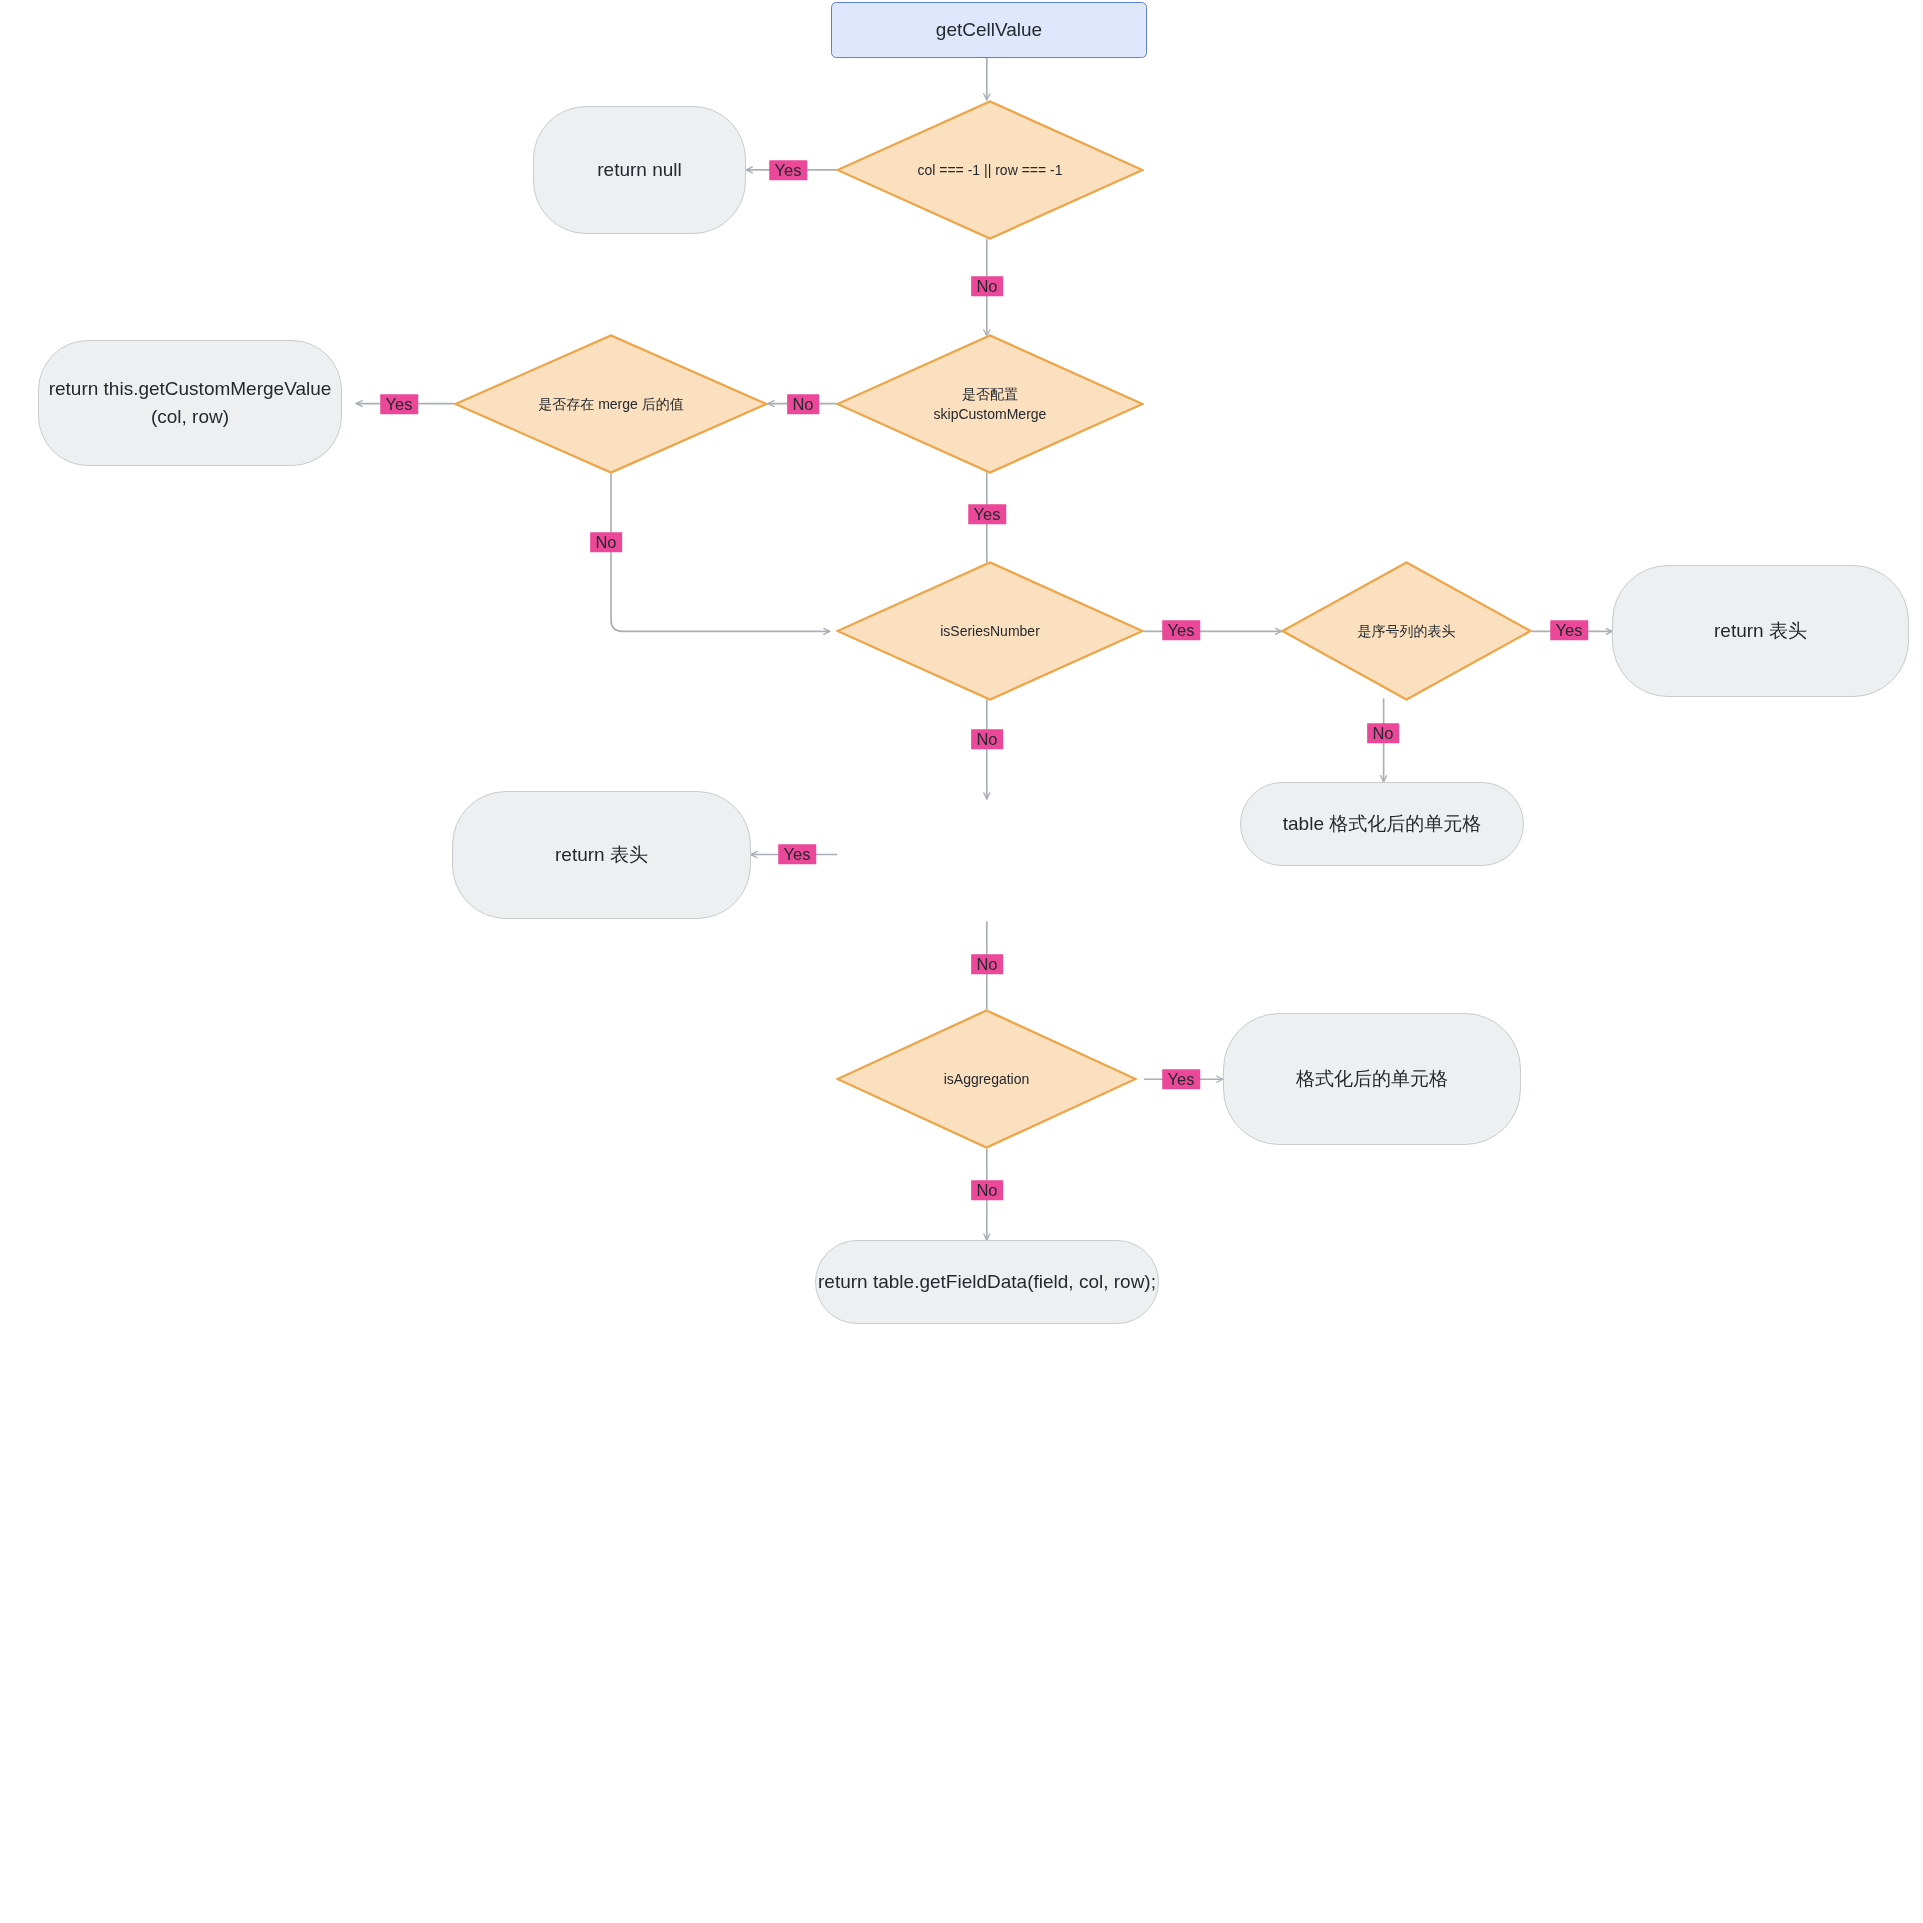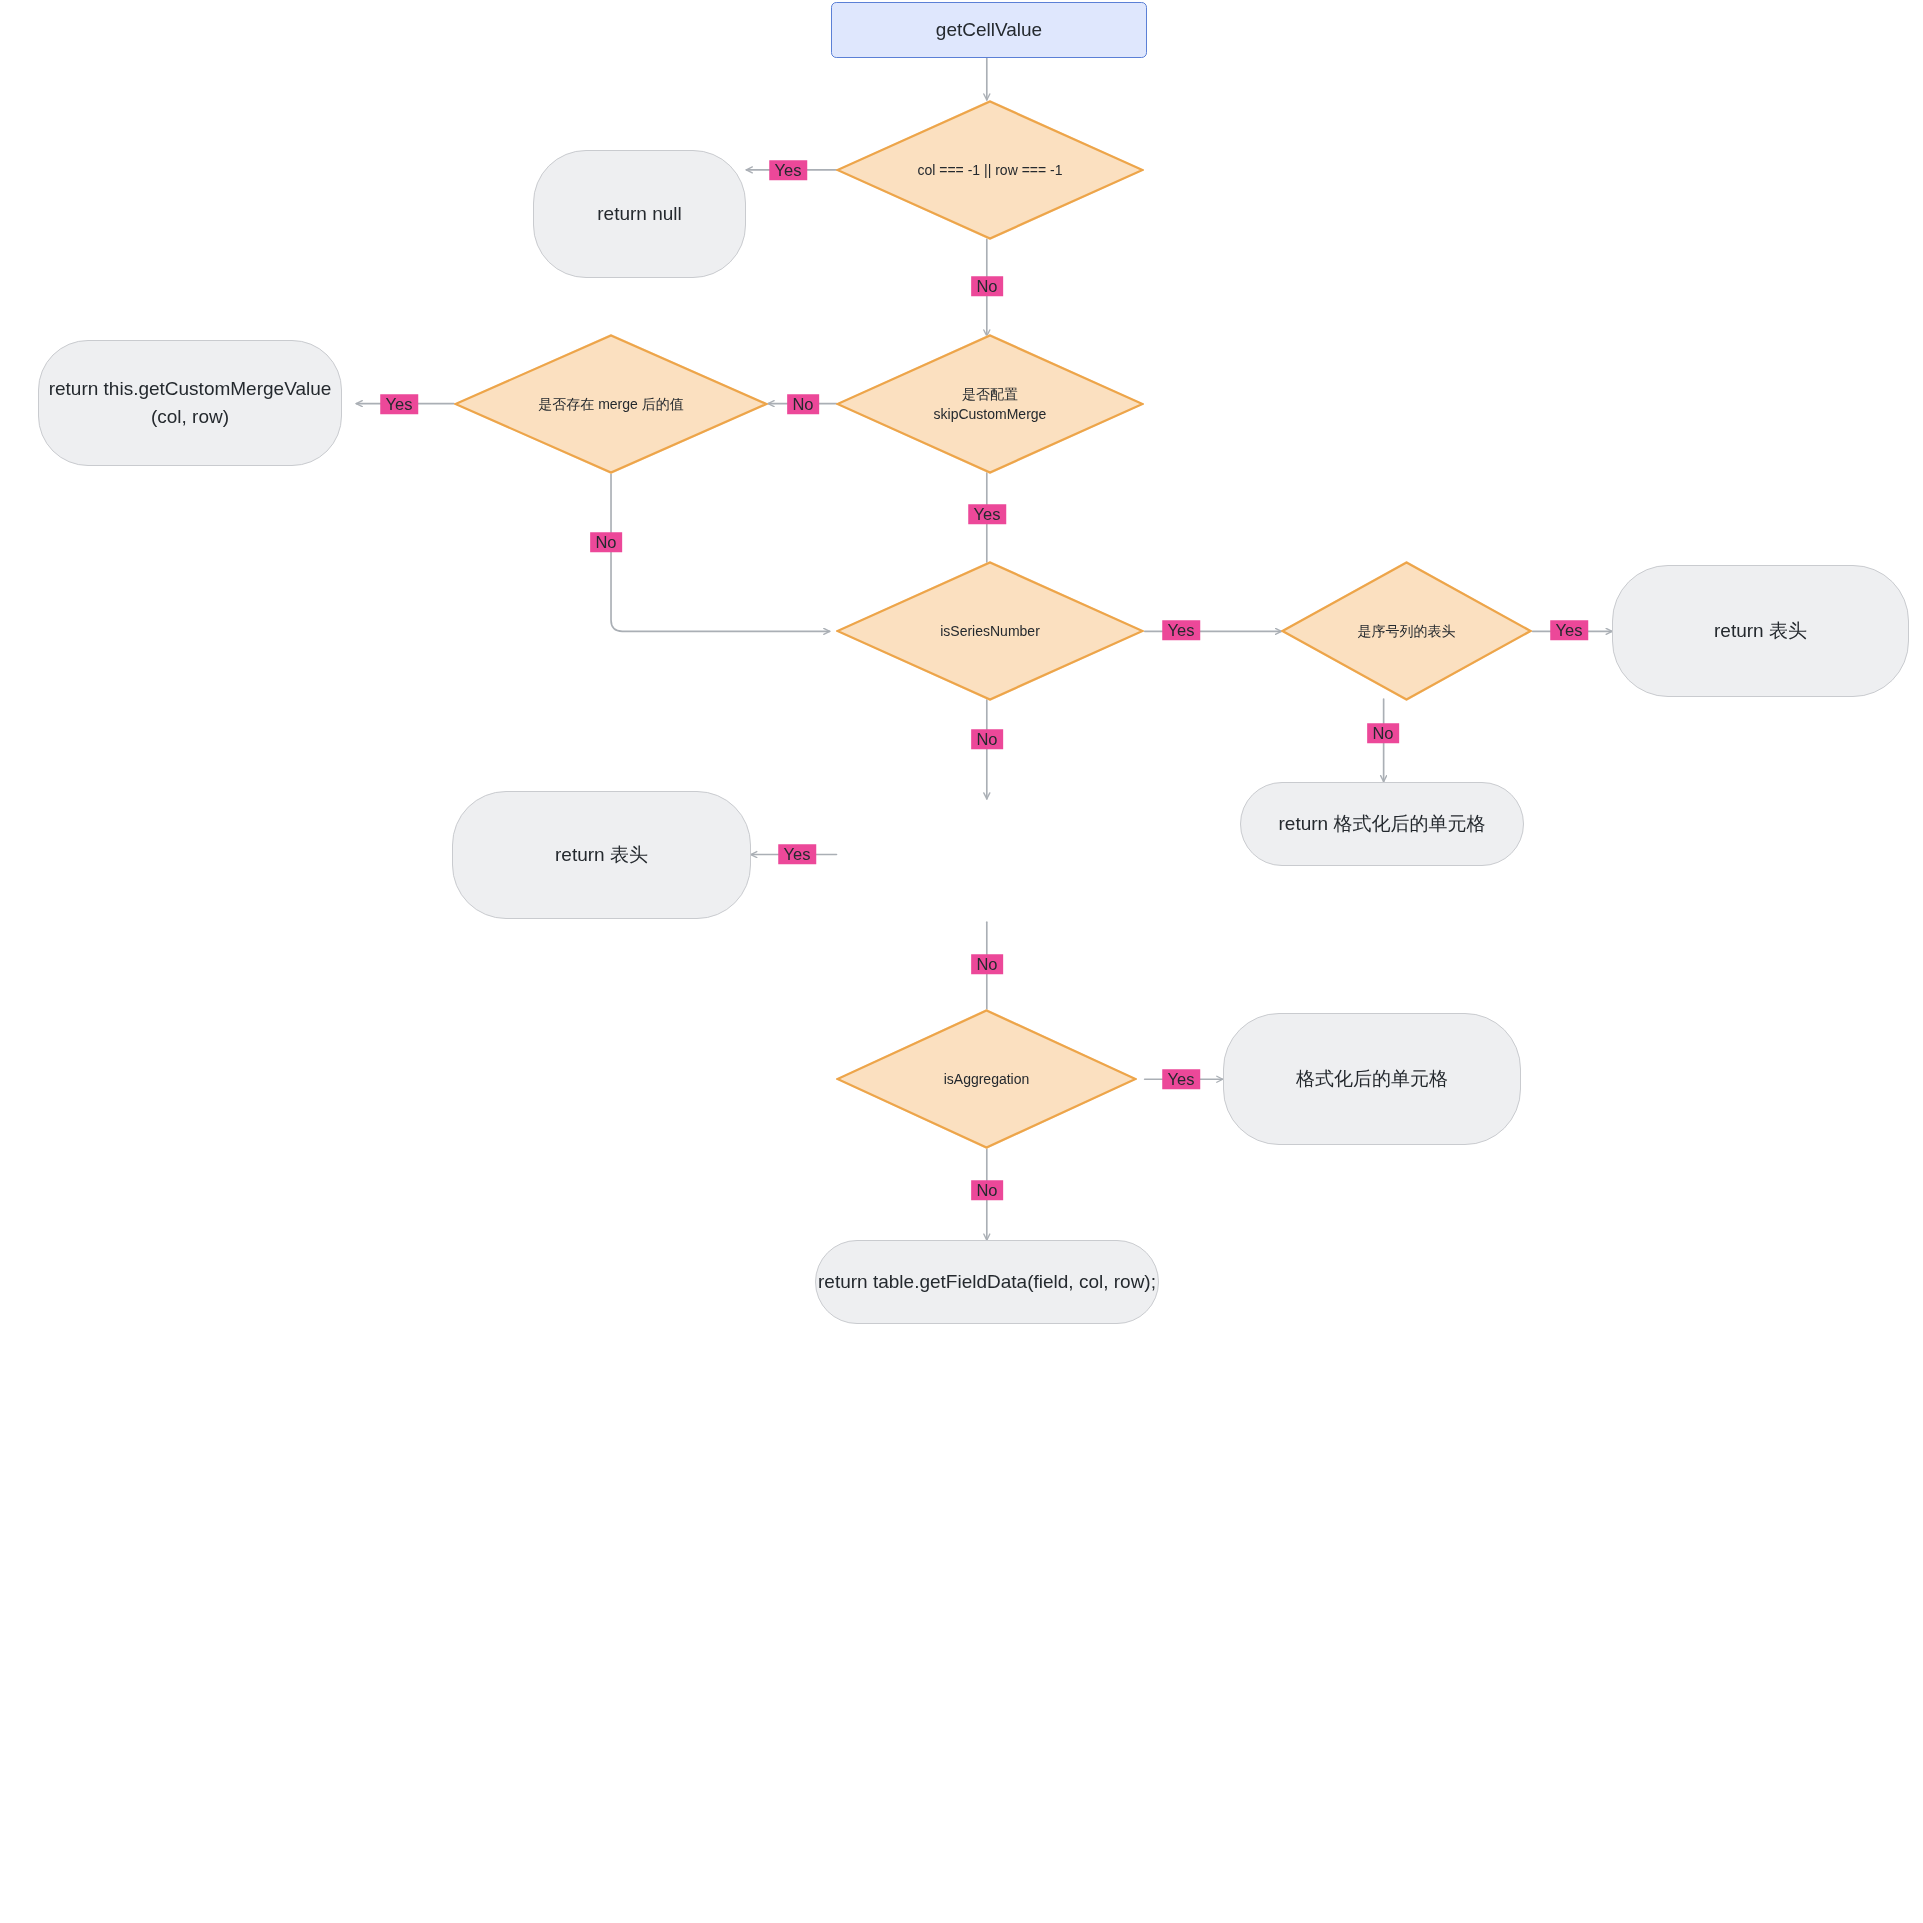--- a/index.html
+++ b/index.html
@@ -135,21 +135,21 @@
   </div>
 
   <div class="node decision" style="left:836px; top:100px; width:308px; height:140px;">
     <div class="diamond-bg"></div>
     <svg class="diamond-outline" viewBox="0 0 410 186" preserveAspectRatio="none">
       <polygon points="205,2 408,93 205,184 2,93" fill="none" stroke="#eda54a" stroke-width="3"></polygon>
     </svg>
     <span class="label">col === -1 || row === -1</span>
   </div>
 
-  <div class="node terminal" style="left:533px; top:106px; width:213px; height:128px; border-radius:53px;margin-top:44px;">
+  <div class="node terminal" style="left:533px; top:106px; width:213px; height:128px; border-radius:53px;">
     <span class="label">return null</span>
   </div>
 
   <div class="node decision" style="left:836px; top:334px; width:308px; height:140px;">
     <div class="diamond-bg"></div>
     <svg class="diamond-outline" viewBox="0 0 410 186" preserveAspectRatio="none">
       <polygon points="205,2 408,93 205,184 2,93" fill="none" stroke="#eda54a" stroke-width="3"></polygon>
     </svg>
     <span class="label">是否配置
 skipCustomMerge</span>
@@ -182,21 +182,21 @@
       <polygon points="167,2 332,93 167,184 2,93" fill="none" stroke="#eda54a" stroke-width="3"></polygon>
     </svg>
     <span class="label">是序号列的表头</span>
   </div>
 
   <div class="node terminal" style="left:1612px; top:565px; width:297px; height:132px; border-radius:56px;">
     <span class="label">return 表头</span>
   </div>
 
   <div class="node terminal" style="left:1240px; top:782px; width:284px; height:84px; border-radius:42px;">
-    <span class="label">return 格式化后的单元格</span>
+    <span class="label">table 格式化后的单元格</span>
   </div>
 
 
   <div class="node terminal" style="left:452px; top:791px; width:299px; height:128px; border-radius:54px;">
     <span class="label">return 表头</span>
   </div>
 
   <div class="node decision" style="left:836px; top:1009px; width:301px; height:140px;">
     <div class="diamond-bg"></div>
     <svg class="diamond-outline" viewBox="0 0 400 186" preserveAspectRatio="none">

